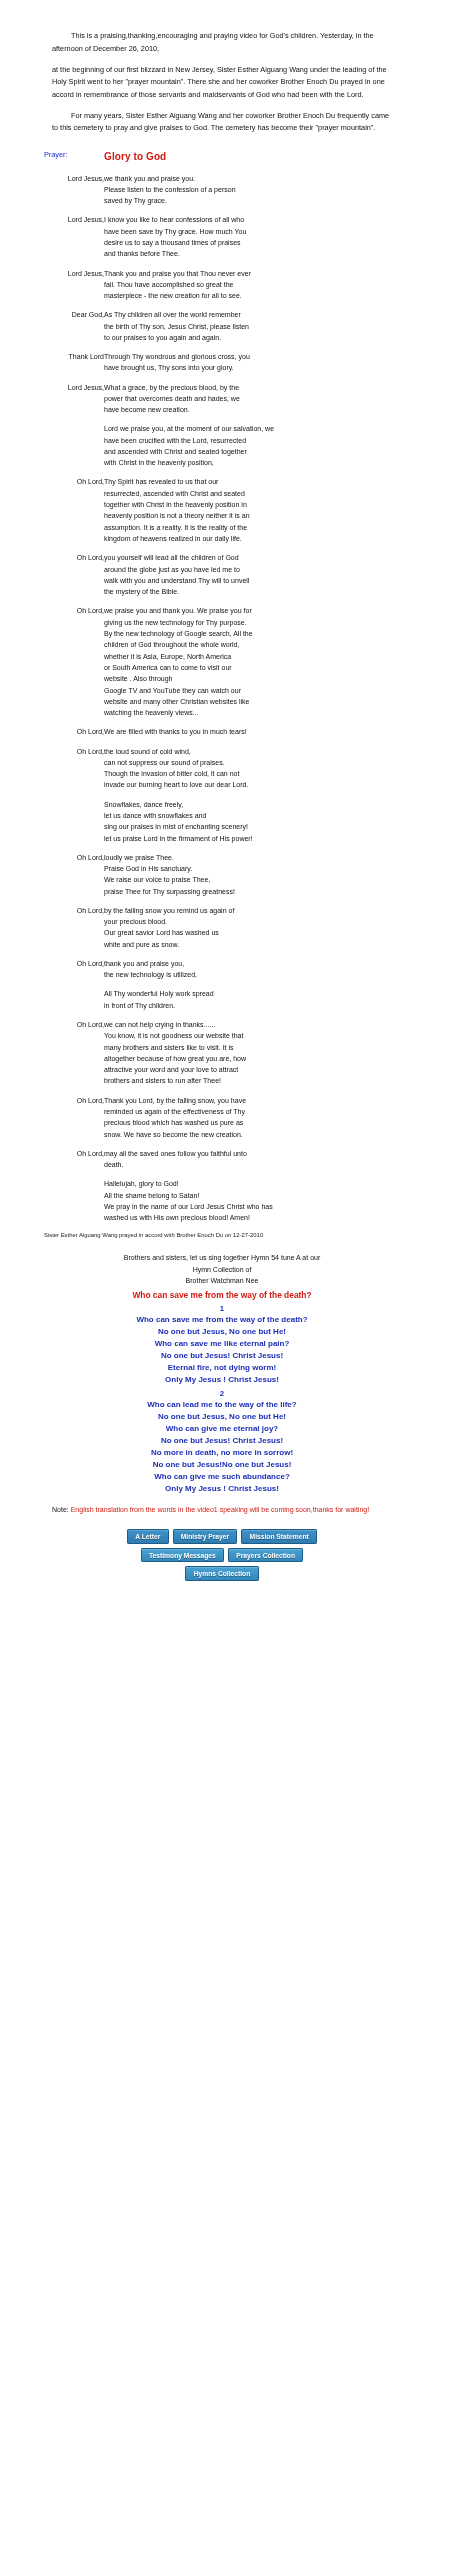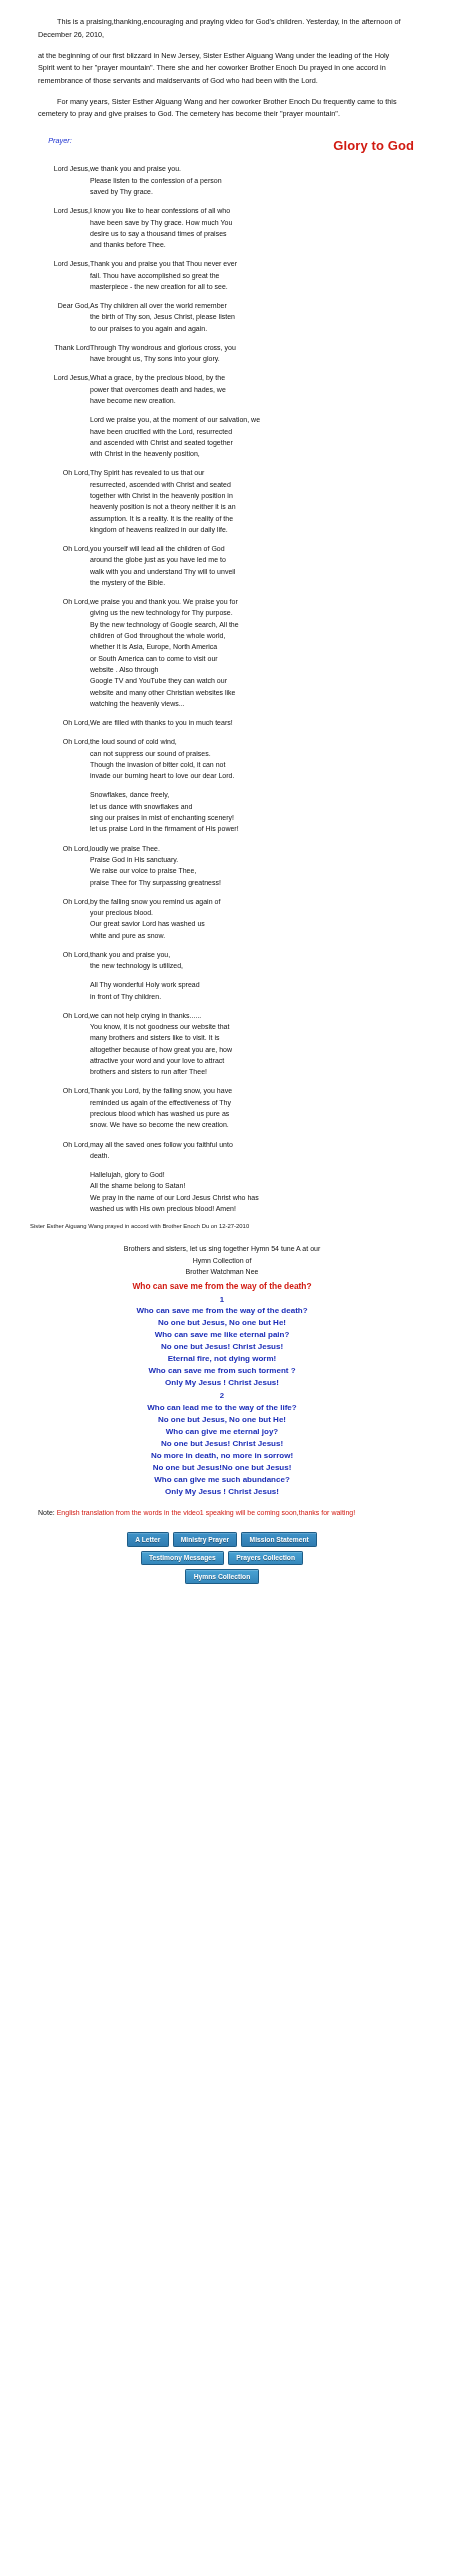--- a/index.html
+++ b/index.html
@@ -10,21 +10,21 @@
   body {
     width: 464px;
     font-family: "Liberation Sans", sans-serif;
     color: #000000;
   }
   .page {
     width: 444px;
     min-height: 2576px;
     position: relative;
     background: #ffffff;
-    padding: 4px;
+    padding: 18px;
     box-sizing: border-box;
   }
   .intro {
     padding: 12.3px 34px 0 34px;
     font-size: 7.3px;
     line-height: 1.75;
     color: #111;
   }
   .intro p {
     margin: 0 0 7.8px 0;
@@ -57,29 +57,28 @@
   td.body {
     padding-left: 3.4px;
     color: #111;
   }
   .prayer-heading-row td {
     padding-bottom: 3.4px;
   }
   .prayer-word {
     color: #1a2fcf;
     font-size: 7.3px;
-    text-align: center;
+    text-align: left;
     padding-right: 5.6px;
-    font-style: italic;
   }
   .glory {
     color: #d11a11;
     font-weight: bold;
-    font-size: 13px;
-    text-align: right;
+    font-size: 10px;
+    text-align: left;
     letter-spacing: 0.1px;
   }
   .spacer-row td { height: 7.8px; }
 
   .signature {
     padding: 7.8px 26px 0 26px;
     font-size: 5.9px;
     color: #222;
     line-height: 1.5;
   }
@@ -458,21 +457,20 @@
   <div class="hymn-title">Who can save me from the way of the death?</div>
 
   <div id="verses">
       <div class="verse-num">1</div>
       <div class="verse">
         <div>Who can save me from the way of the death?</div>
         <div>No one but Jesus, No one but He!</div>
         <div>Who can save me like eternal pain?</div>
         <div>No one but Jesus! Christ Jesus!</div>
         <div>Eternal fire, not dying worm!</div>
-        <div>Who can save me from such torment ?</div>
         <div>Only My Jesus ! Christ Jesus!</div>
       </div>
       <div class="verse-num">2</div>
       <div class="verse">
         <div>Who can lead me to the way of the life?</div>
         <div>No one but Jesus, No one but He!</div>
         <div>Who can give me eternal joy?</div>
         <div>No one but Jesus! Christ Jesus!</div>
         <div>No more in death, no more in sorrow!</div>
         <div>No one but Jesus!No one but Jesus!</div>

